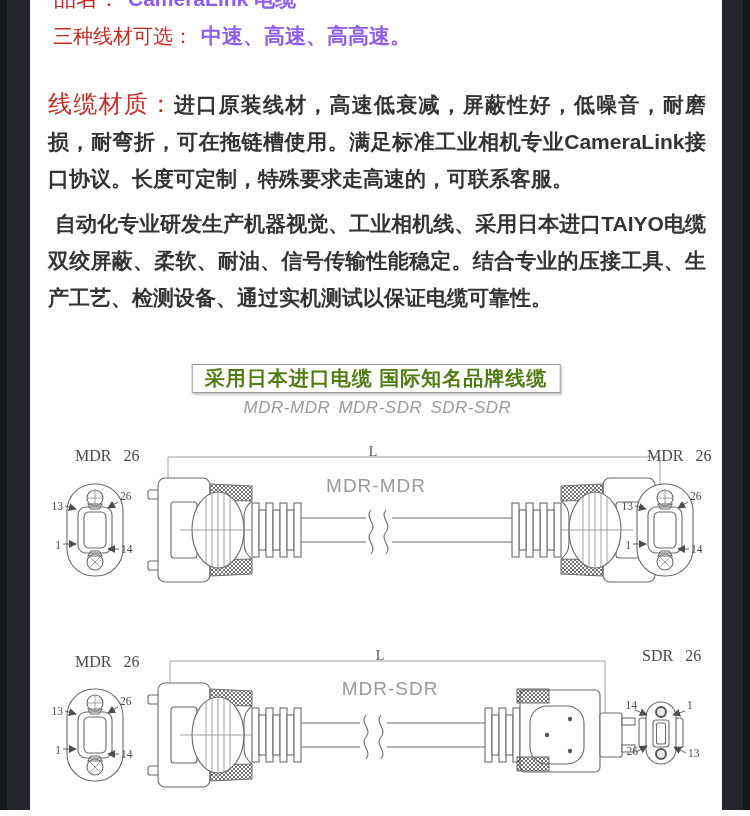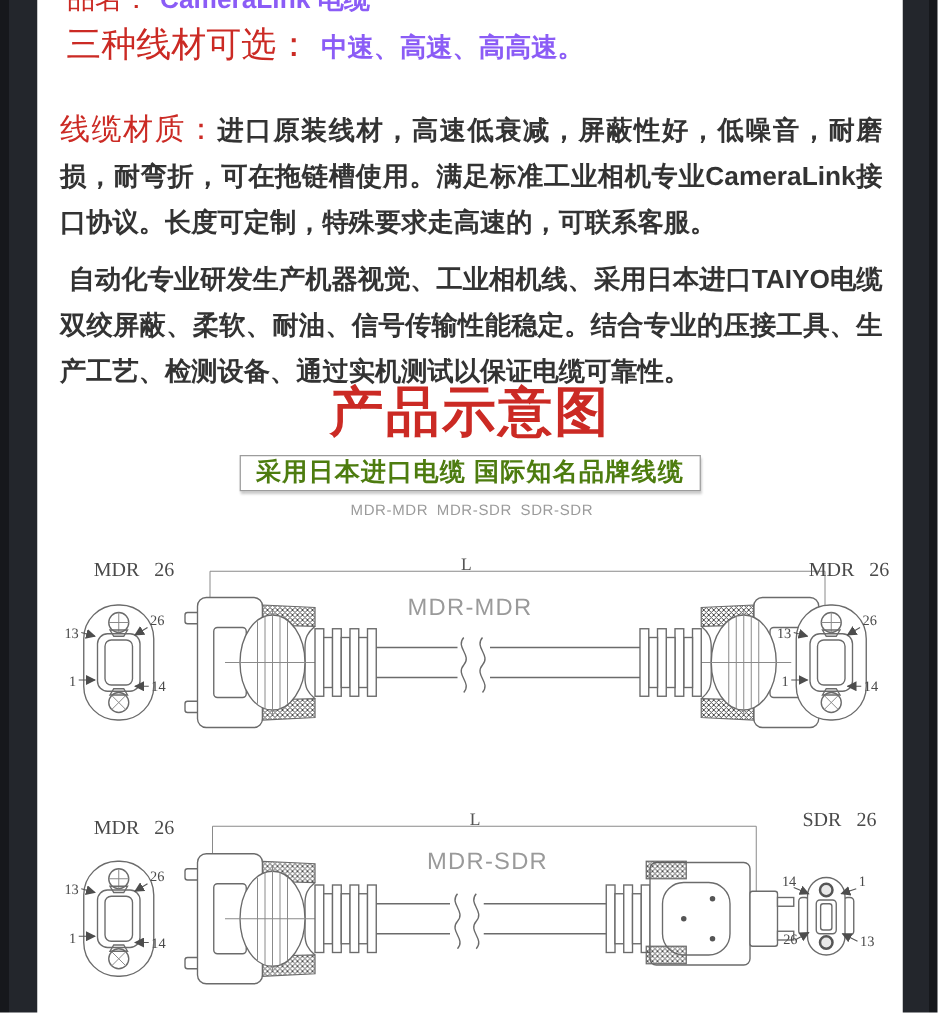--- a/index.html
+++ b/index.html
@@ -6,39 +6,39 @@
   body{
     width:750px;height:816px;position:relative;overflow:hidden;
     background:#ffffff;
     font-family:"Liberation Sans","DejaVu Sans",sans-serif;
   }
   .frame{position:absolute;top:0;height:810px;}
   .frame-left{left:0;width:30px;background:linear-gradient(to right,#16181c 0px,#16181c 7px,#23262c 7px);}
   .frame-right{left:722px;width:28px;background:linear-gradient(to left,#16181c 0px,#16181c 7px,#23262c 7px);}
   .content{position:absolute;left:30px;top:0;width:692px;height:816px;background:#fff;overflow:hidden;}
   .tline{position:absolute;white-space:nowrap;color:#333;}
-  .tline .lab{font-size:28px;color:#cb2a24;}
+  .tline .lab{font-size:20px;color:#cb2a24;}
   .tline .val{font-size:21px;font-weight:600;color:#8b5cf6;margin-left:8px;}
   #product-line{left:24px;top:-14px;font-size:22px;line-height:26px;}
   #product-line .lab{font-size:22px;}
   #options-line{left:23px;top:20px;line-height:32px;}
 
   .para{position:absolute;left:18px;width:658px;font-size:21px;line-height:37px;color:#333;font-weight:600;text-align:justify;}
   .para .lab{font-size:24px;font-weight:400;color:#cb2a24;}
   #material-para{top:64px;}
   #desc-para{top:184px;text-indent:7px;}
 
   #section-title{position:absolute;left:0;top:305px;width:692px;text-align:center;
     font-size:43px;line-height:50px;font-weight:700;color:#cb2a24;letter-spacing:2px;}
   #banner-box{position:absolute;top:364px;left:50%;transform:translateX(-50%);
     background:#fff;border:1px solid #9c9c9c;box-shadow:1px 2px 2px rgba(0,0,0,0.22);
     padding:1px 12px 2px 12px;font-size:20px;line-height:24px;font-weight:600;color:#4d7c0f;
     letter-spacing:1px;white-space:nowrap;}
   #variants-line{position:absolute;left:0;top:399px;width:695px;text-align:center;
-    font-size:12px;line-height:18px;color:#9b9b9b;font-weight:500;letter-spacing:0.5px;word-spacing:3px;}
+    font-size:17px;line-height:18px;color:#9b9b9b;font-weight:500;letter-spacing:0.5px;word-spacing:3px;font-style:italic;}
 
   svg{position:absolute;left:0;}
   #drawing1{top:440px;}
   #drawing2{top:645px;}
   .draw{stroke:#6b6b6b;stroke-width:1.1;fill:none;}
   .drawf{stroke:#6b6b6b;stroke-width:1.1;fill:#ffffff;}
   .thin{stroke:#8a8a8a;stroke-width:0.8;fill:none;}
   .lead{stroke:#555;stroke-width:0.9;fill:none;}
   .dot{fill:#555;stroke:none;}
   .cad{font-family:"Liberation Serif","DejaVu Serif",serif;font-size:16px;fill:#4a4a4a;word-spacing:8px;}
@@ -63,21 +63,20 @@
   </div>
 
   <p class="para" id="desc-para">
     <span>自动化专业研发生产机器视觉、工业相机线、采用日本进口TAIYO电缆双绞屏蔽、柔软、耐油、信号传输性能稳定。结合专业的压接工具、生产工艺、检测设备、通过实机测试以保证电缆可靠性。</span>
   </p>
 
   <p class="para" id="material-para">
     <span class="lab">线缆材质：</span><span>进口原装线材，高速低衰减，屏蔽性好，低噪音，耐磨损，耐弯折，可在拖链槽使用。满足标准工业相机专业CameraLink接口协议。长度可定制，特殊要求走高速的，可联系客服。</span>
   </p>
 
-  <div id="section-title">产品示意图</div>
 
   <div id="banner-box">采用日本进口电缆 国际知名品牌线缆</div>
 
   <div id="variants-line">MDR-MDR MDR-SDR SDR-SDR</div>
 
   <svg id="drawing1" width="692" height="200" viewBox="0 0 692 200">
     <defs>
       <marker id="arr" viewBox="0 0 10 10" refX="9" refY="5" markerWidth="8" markerHeight="8" markerUnits="userSpaceOnUse" orient="auto-start-reverse">
         <path d="M0,0 L10,5 L0,10 Z" fill="#4d4d4d"></path>
       </marker>

